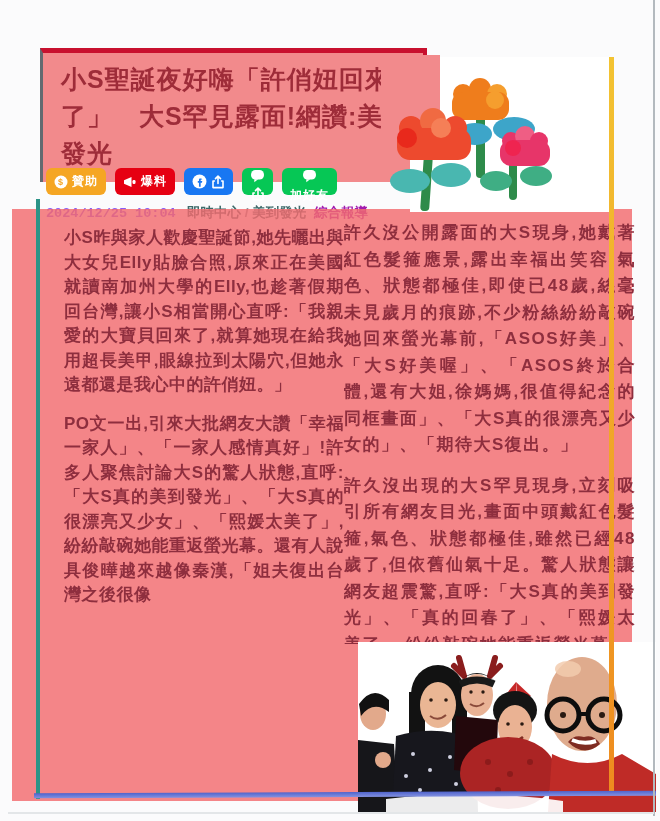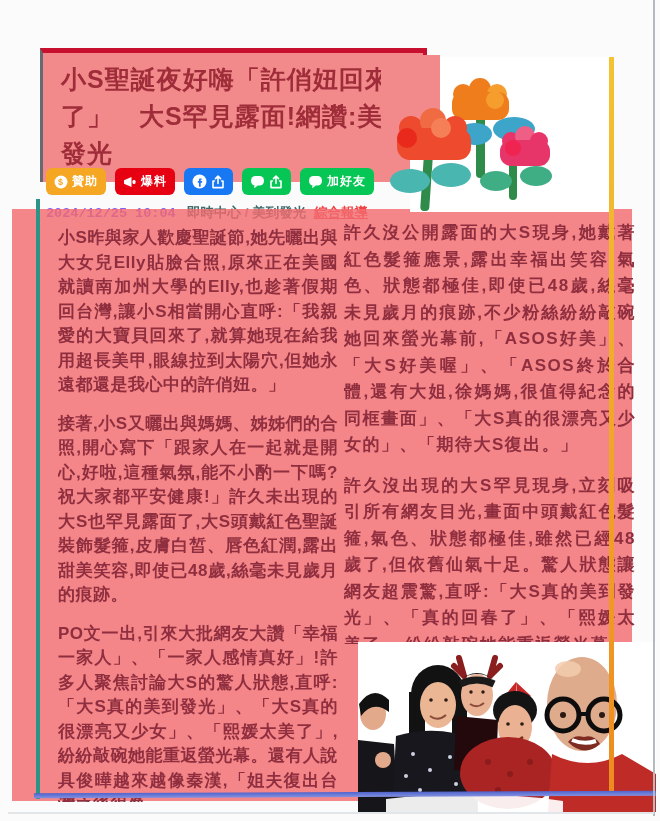--- a/index.html
+++ b/index.html
@@ -33,42 +33,42 @@
   .share-bar{left:46px;top:168px;display:flex;gap:9px;z-index:3;}
   .sbtn{
     height:27px;border:none;border-radius:6px;color:#fff;font-size:12px;font-weight:bold;
     display:flex;align-items:center;gap:4px;padding:0 8px;cursor:pointer;
     font-family:"Liberation Sans", sans-serif;letter-spacing:1px;
   }
   .sbtn svg{display:block;}
   .btn-donate{background:#f5a623;}
   .btn-tip{background:#e60012;font-family:Liberation Mono, monospace;}
   .btn-fb{background:#1877f2;}
-  .btn-line{background:#06c755;}
+  .btn-line{background:#06c755;flex-direction:column;}
 
   
   .meta-row{left:46px;top:204px;font-size:13.5px;font-weight:bold;z-index:0;white-space:nowrap;}
   .meta-date{color:#8b5cf6;font-family:Liberation Mono, monospace;}
   .meta-link{color:#3e6b6b;}
   .meta-sep{color:#8a9399;}
-  .meta-byline{color:#ef4444;margin-left:4px;text-decoration:underline;}
+  .meta-byline{color:#a21caf;margin-left:4px;}
 
   
   .pink-overlay{left:12px;top:209px;width:620px;height:592px;background:rgba(242,106,110,0.82);z-index:1;}
 
   
   .teal-line{left:36px;top:199px;width:4px;height:600px;background:#2c9387;z-index:4;}
   .orange-line{left:609px;top:57px;width:5px;height:734px;background:linear-gradient(#f3c332,#ee8b1f);z-index:7;}
   .blue-line{left:34px;top:792px;width:622px;height:5px;z-index:8;transform:rotate(-0.25deg);
     background:linear-gradient(#4f63cc,#8391e0);}
 
   
   .col{z-index:5;color:#8e2e3e;text-align:justify;overflow:hidden;}
   .col p{margin:0 0 14px 0;}
-  .col-left{left:58px;top:226px;width:280px;height:576px;font-size:17px;line-height:24.5px;letter-spacing:0.5px;font-weight:600;}
+  .col-left{left:64px;top:226px;width:280px;height:576px;font-size:17px;line-height:24.5px;letter-spacing:0.5px;font-weight:600;}
   .col-right{left:344px;top:220px;width:292px;height:424px;font-size:17px;line-height:26.5px;letter-spacing:1.5px;font-weight:600;}
 
   
   .photo{left:358px;top:642px;width:298px;height:170px;z-index:6;background:#fff;cursor:pointer;}
   .photo svg{display:block;}
 </style>
 </head>
 <body>
 
 <div class="abs pink-overlay"></div>
@@ -176,21 +176,20 @@
   <span class="meta-sep">/</span>
   <span class="meta-link">美到發光</span>
   <span class="meta-byline">綜合報導</span>
 </div>
 
 <div class="abs teal-line"></div>
 <div class="abs orange-line"></div>
 
 <div class="abs col col-left">
   <p>小S昨與家人歡慶聖誕節,她先曬出與大女兒Elly貼臉合照,原來正在美國就讀南加州大學的Elly,也趁著假期回台灣,讓小S相當開心直呼:「我親愛的大寶貝回來了,就算她現在給我用超長美甲,眼線拉到太陽穴,但她永遠都還是我心中的許俏妞。」</p>
-  <p>接著,小S又曬出與媽媽、姊姊們的合照,開心寫下「跟家人在一起就是開心,好啦,這種氣氛,能不小酌一下嗎?祝大家都平安健康!」許久未出現的大S也罕見露面了,大S頭戴紅色聖誕裝飾髮箍,皮膚白皙、唇色紅潤,露出甜美笑容,即使已48歲,絲毫未見歲月的痕跡。</p>
   <p>PO文一出,引來大批網友大讚「幸福一家人」、「一家人感情真好」!許多人聚焦討論大S的驚人狀態,直呼:「大S真的美到發光」、「大S真的很漂亮又少女」、「熙媛太美了」,紛紛敲碗她能重返螢光幕。還有人說具俊曄越來越像秦漢,「姐夫復出台灣之後很像</p>
 </div>
 <div class="abs col col-right">
   <p>許久沒公開露面的大S現身,她戴著紅色髮箍應景,露出幸福出笑容,氣色、狀態都極佳,即使已48歲,絲毫未見歲月的痕跡,不少粉絲紛紛敲碗她回來螢光幕前,「ASOS好美」、「大S好美喔」、「ASOS終於合體,還有大姐,徐媽媽,很值得紀念的同框畫面」、「大S真的很漂亮又少女的」、「期待大S復出。」</p>
   <p>許久沒出現的大S罕見現身,立刻吸引所有網友目光,畫面中頭戴紅色髮箍,氣色、狀態都極佳,雖然已經48歲了,但依舊仙氣十足。驚人狀態讓網友超震驚,直呼:「大S真的美到發光」、「真的回春了」、「熙媛太美了」,紛紛敲碗她能重返螢光幕。</p>
 </div>
 
 <div class="abs photo">
   <svg width="298" height="170" viewBox="0 0 298 170">
     <rect width="298" height="170" fill="#ffffff"></rect>

